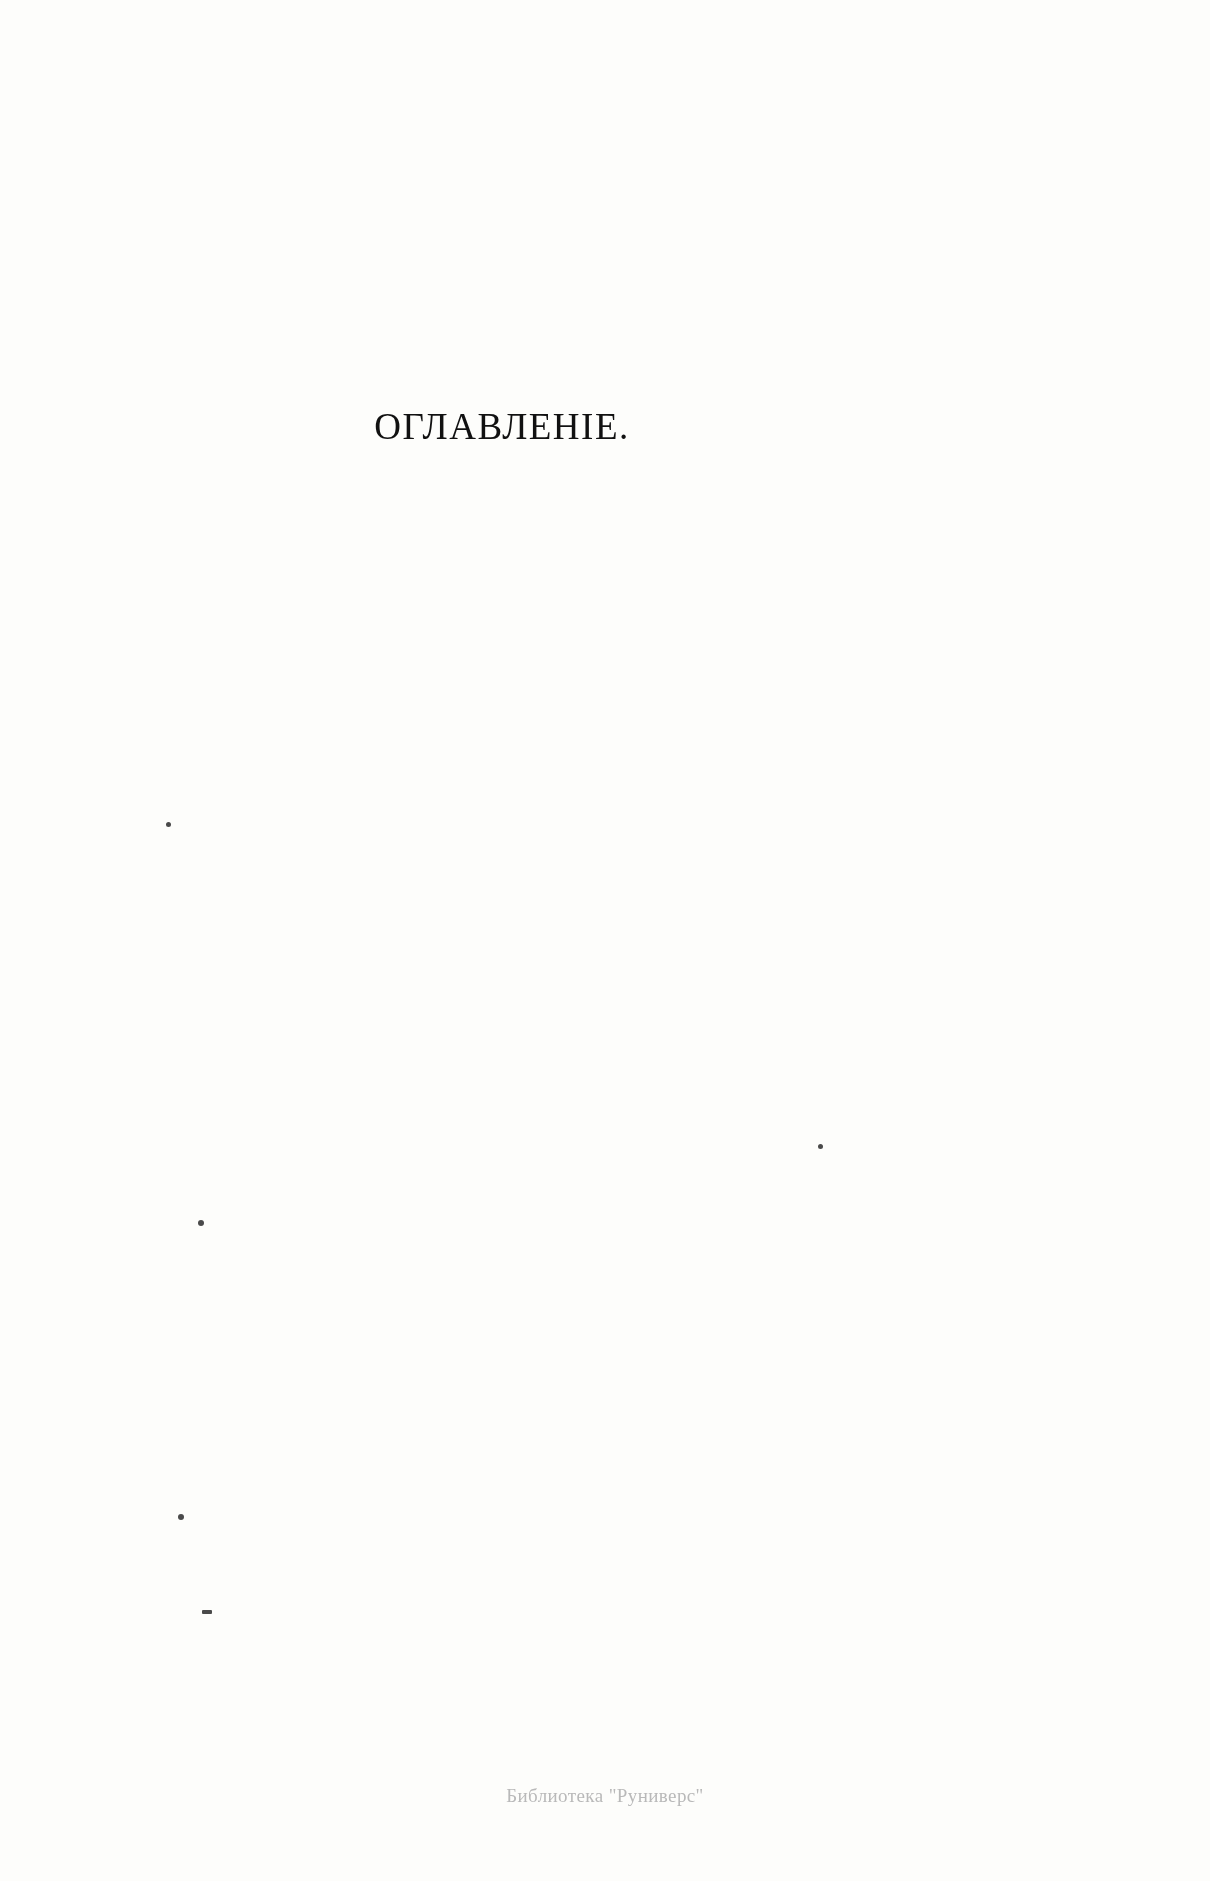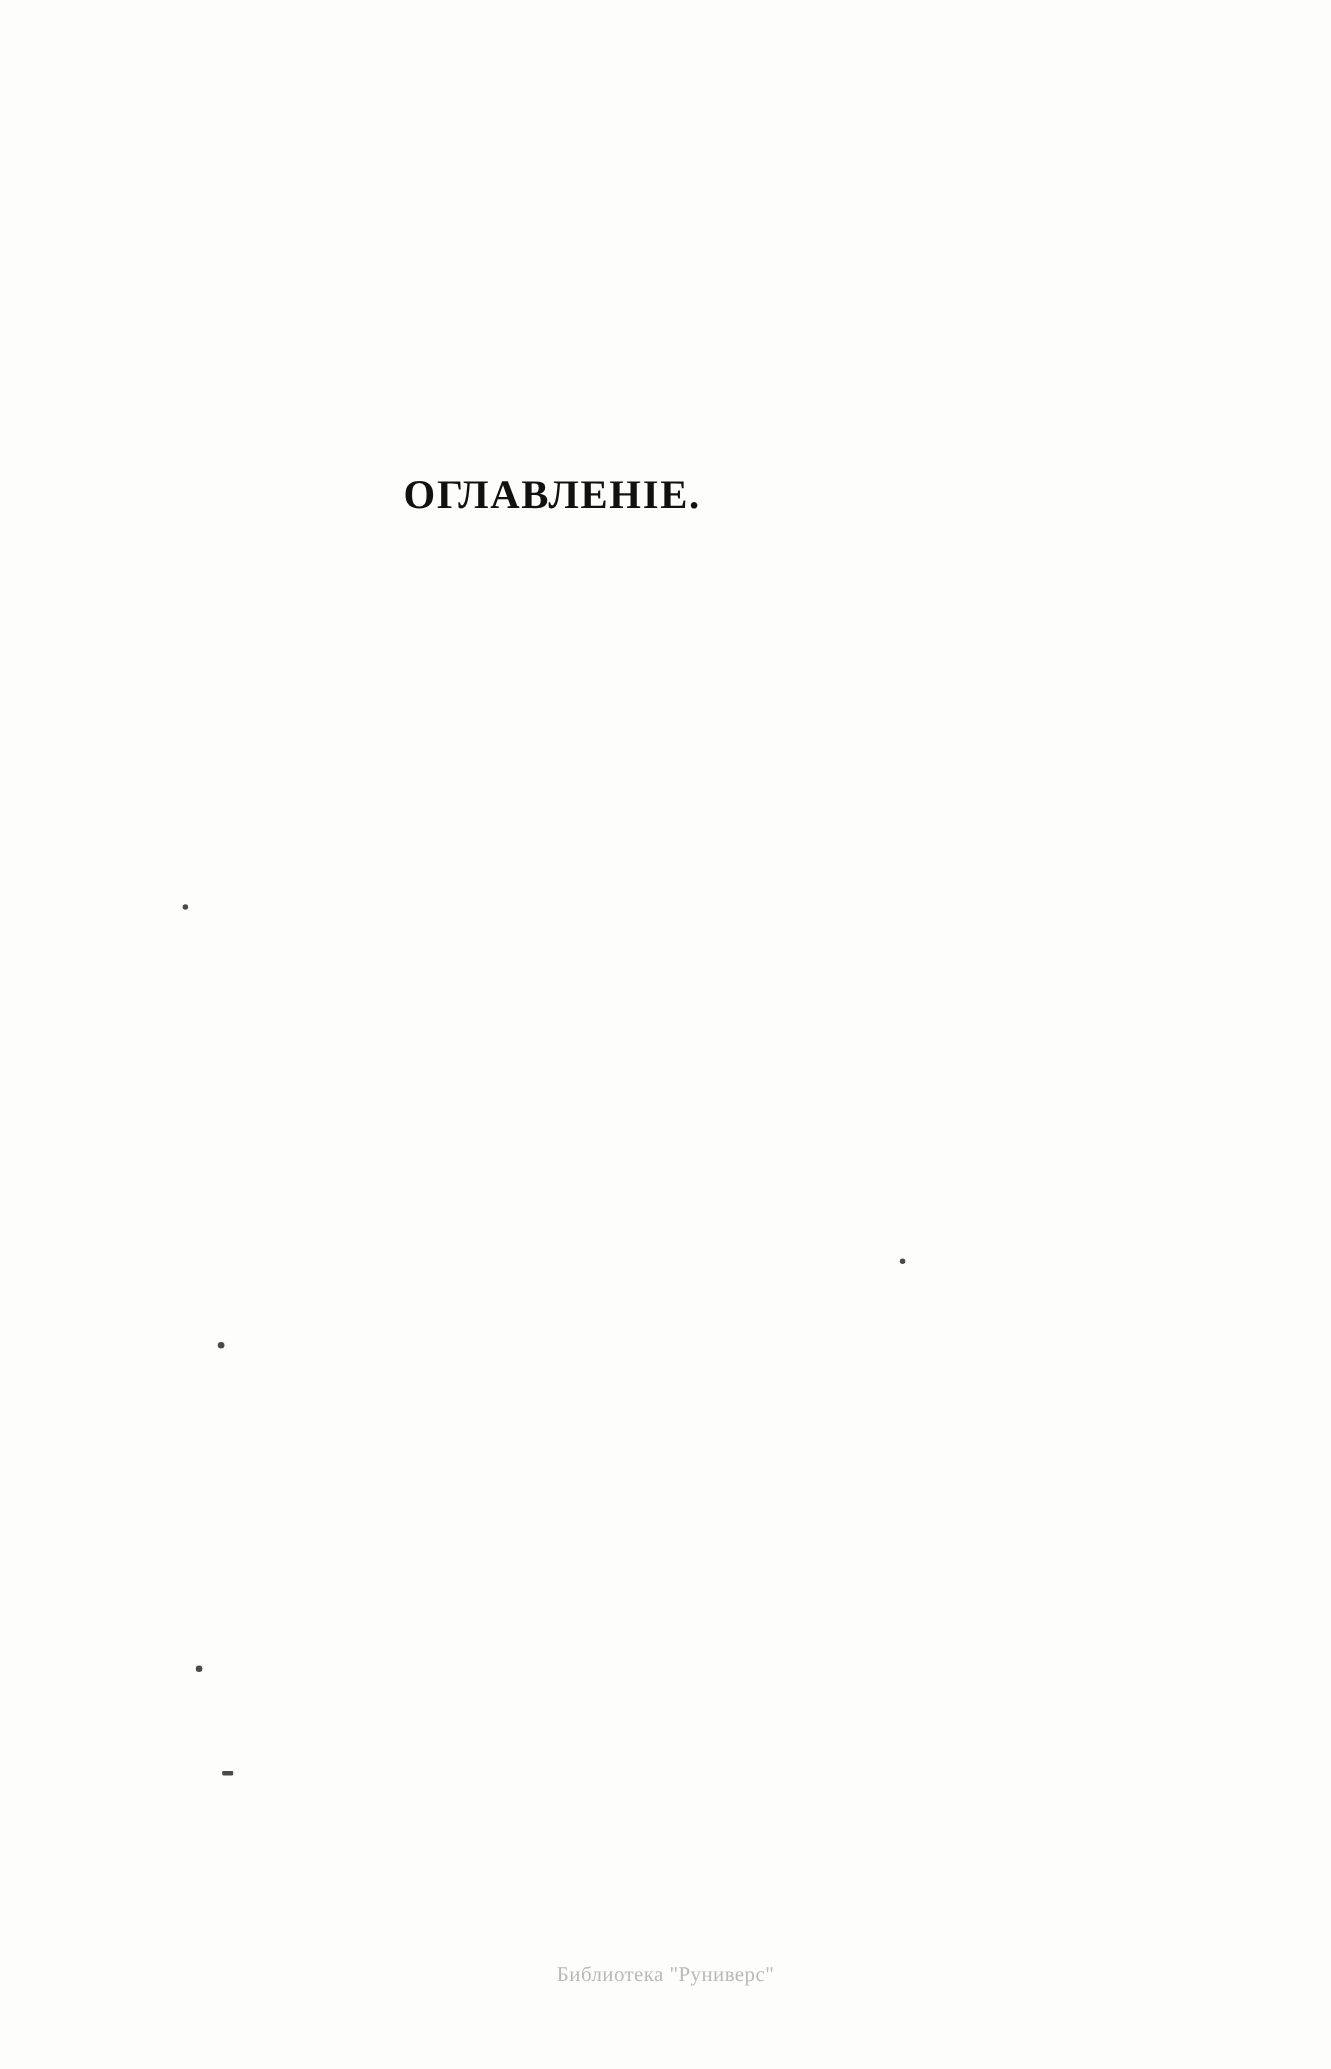--- a/index.html
+++ b/index.html
@@ -18,26 +18,26 @@
   .page {
     position: absolute;
     left: 0; top: 0;
     width: 1210px;
     height: 1881px;
     background: #fdfdfb;
   }
   .page-title {
     position: absolute;
     left: 0;
-    top: 404px;
+    top: 380px;
     width: 1004px;
     text-align: center;
     font-size: 37px;
     letter-spacing: 1.5px;
-    font-weight: bold;
+    font-weight: normal;
     color: #111;
   }
   .toc {
     position: absolute;
     left: 148px;
     top: 472px;
     width: 920px;
   }
   .entry {
     margin-bottom: 0px;

